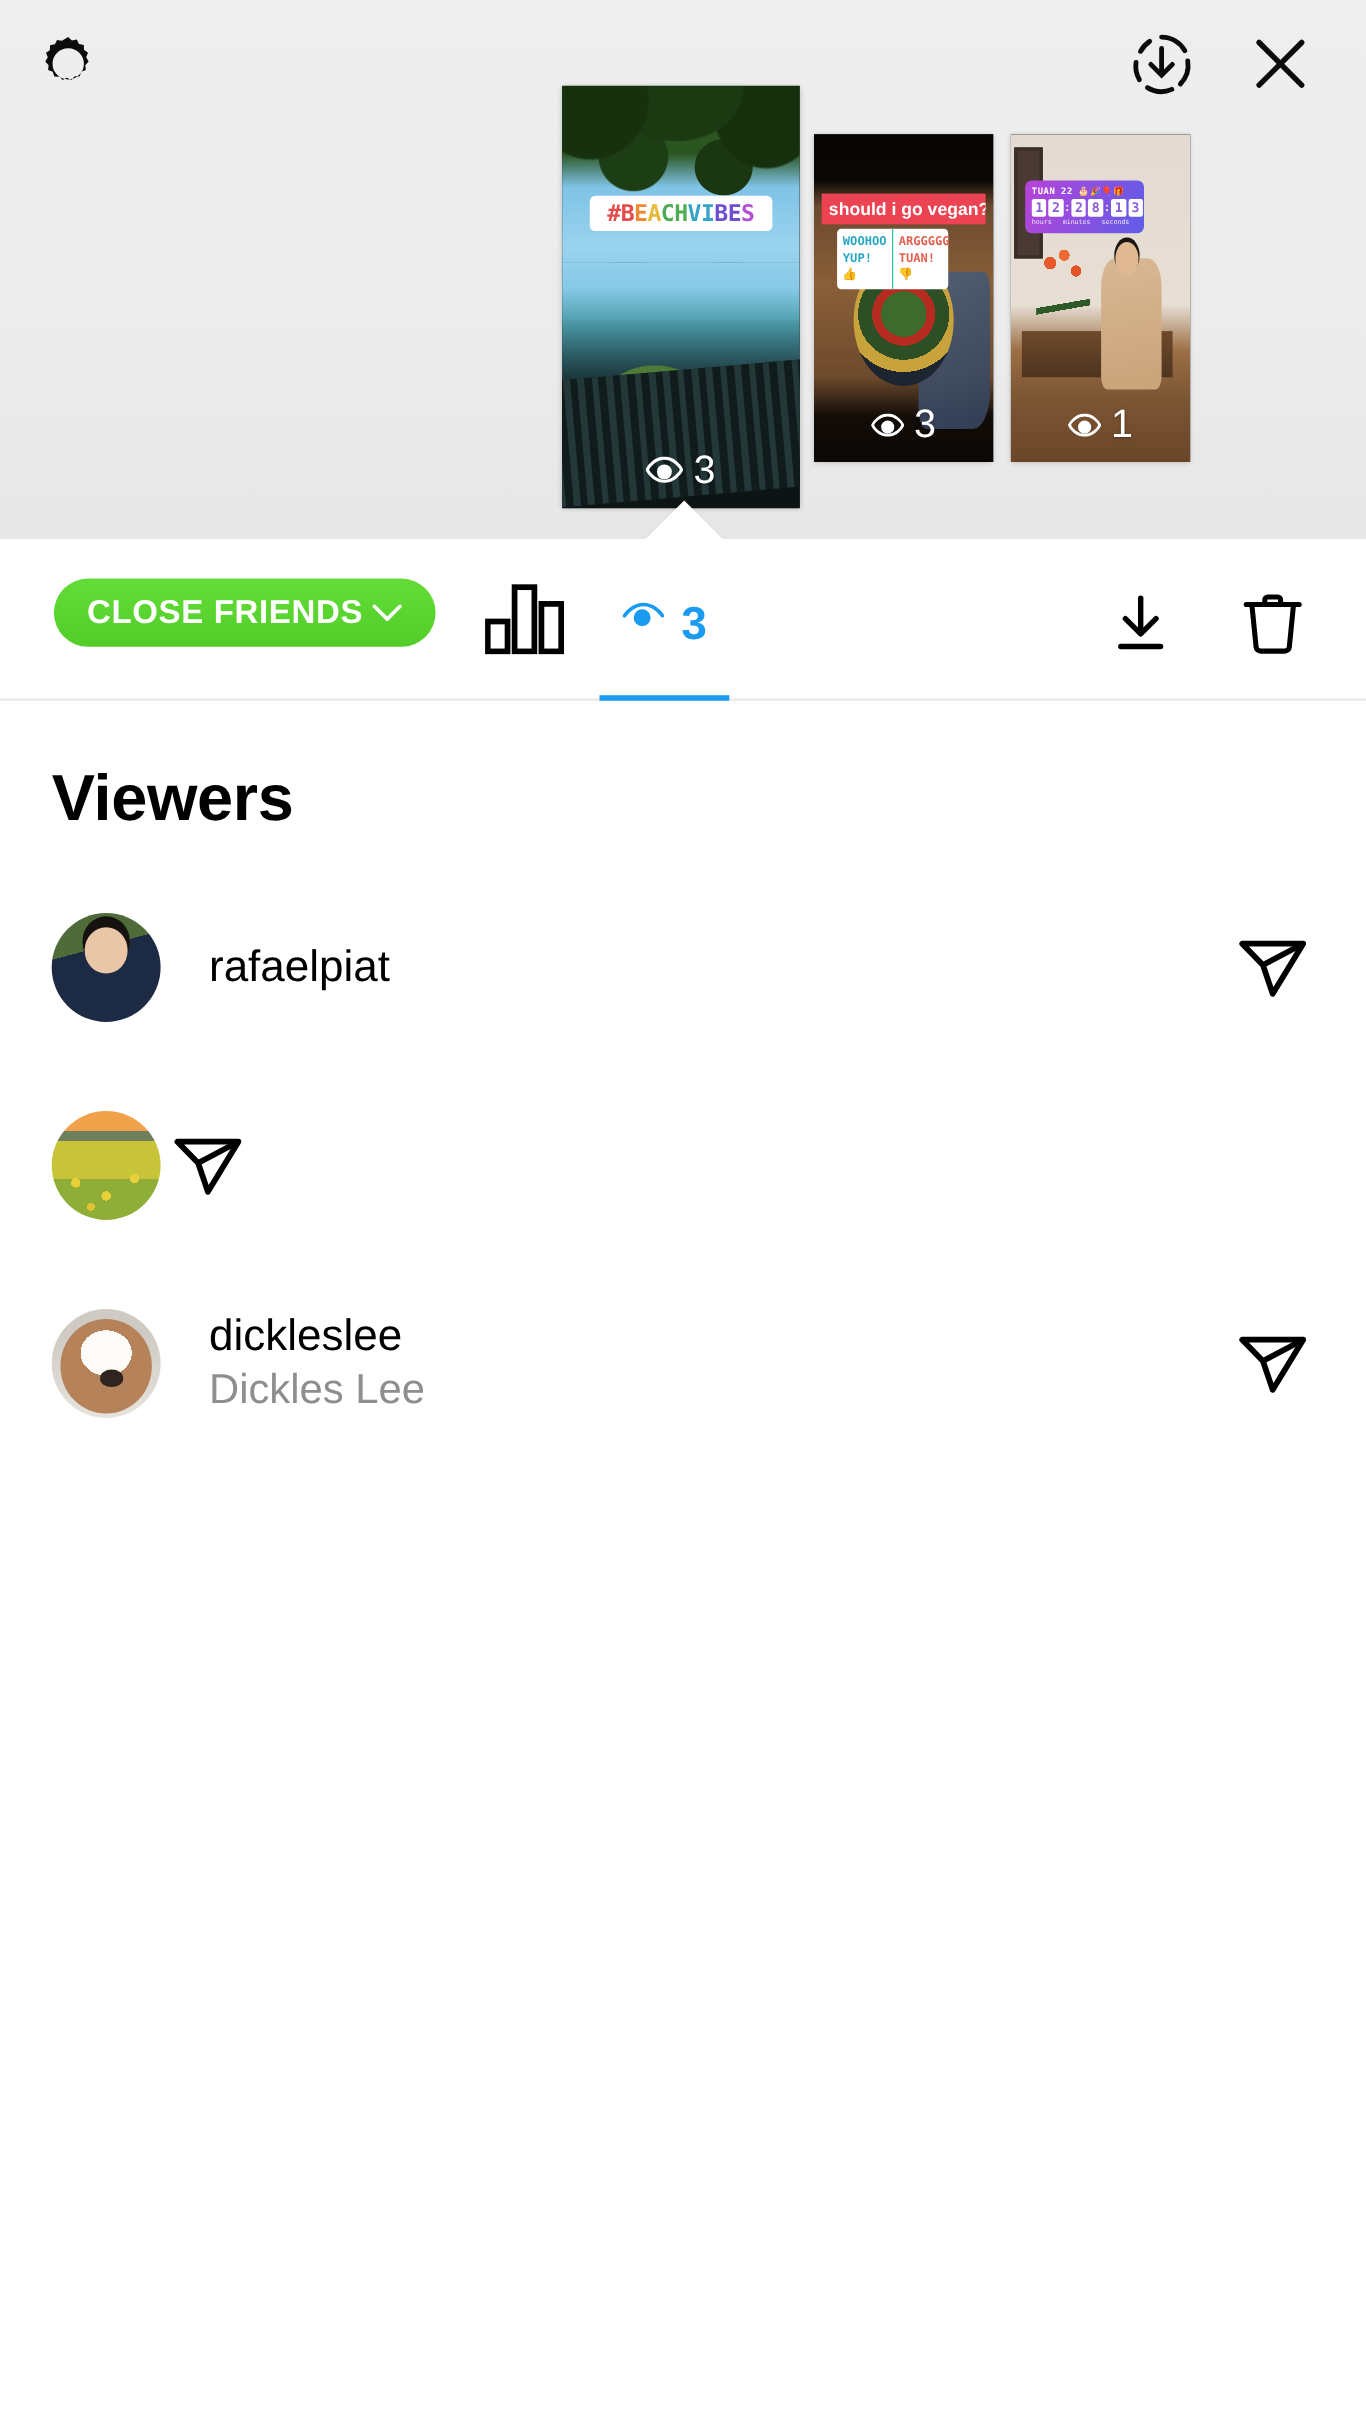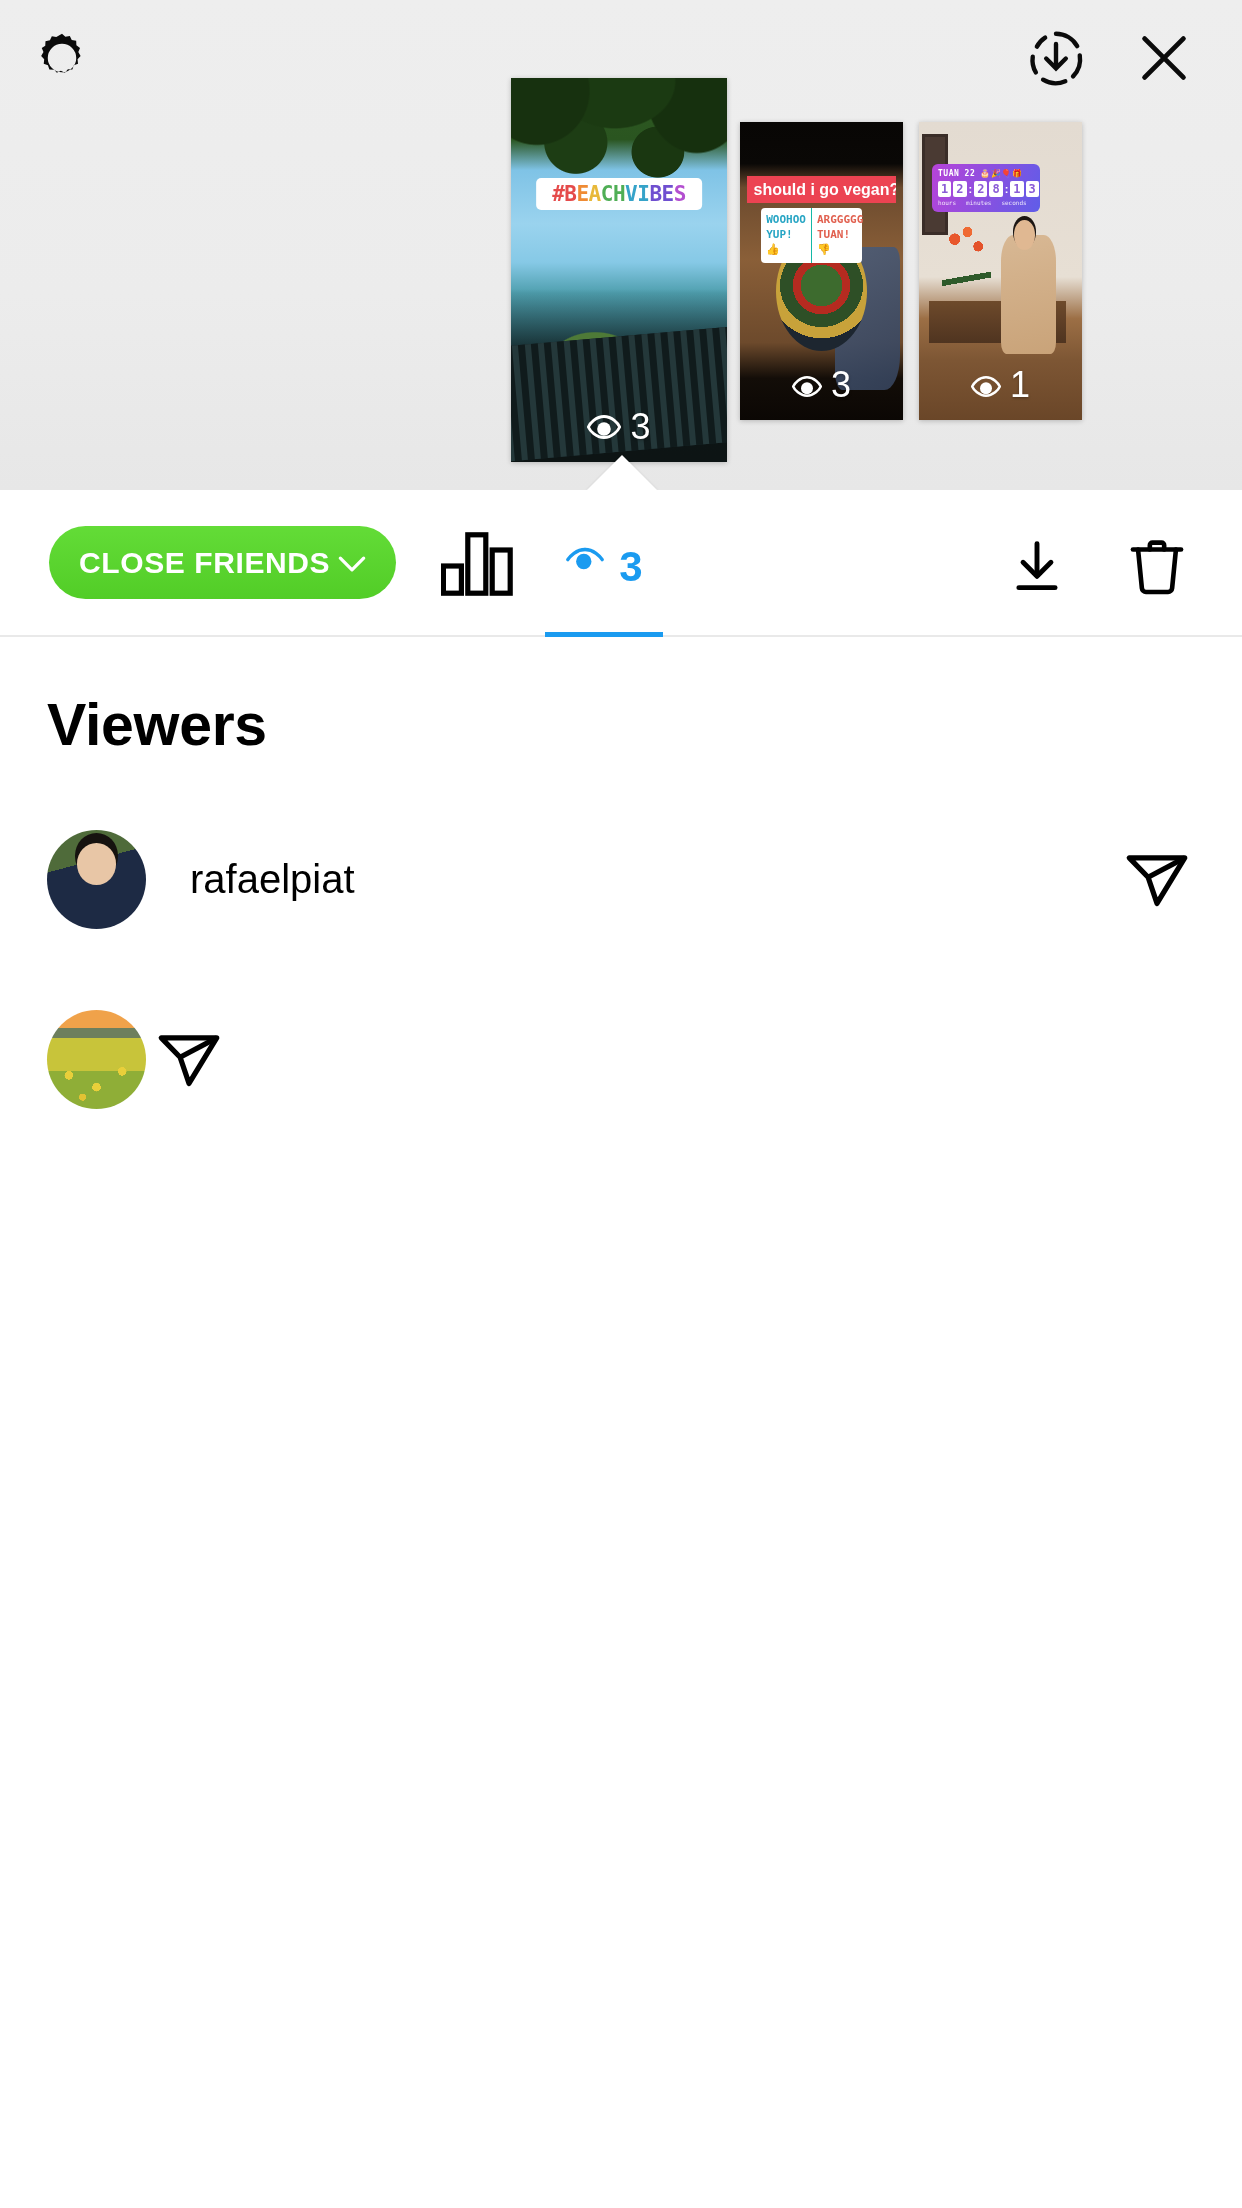--- a/index.html
+++ b/index.html
@@ -196,21 +196,21 @@
   
   .toolbar{
     position:relative;
     width:1242px; height:147px;
     background:#fff;
     border-bottom:2px solid #e9e9e9;
     display:flex; align-items:center;
   }
   .cf-pill{
     position:absolute; left:49px; top:36px;
-    height:73px; padding:0 30px;
+    height:62px; padding:0 30px;
     background:linear-gradient(180deg,#63dc37,#52cd27);
     border-radius:37px;
     display:flex; align-items:center; gap:8px;
     color:#fff; font-size:30px; font-weight:700; letter-spacing:.6px;
     white-space:nowrap;
     justify-content:center;
   }
   .bars-btn{
     position:absolute; left:437px; top:46px;
     width:80px; height:64px;
@@ -489,13 +489,28 @@
     <div class="send-btn">
       <span>
         <svg width="68" height="66" viewBox="0 0 26 25" fill="none" stroke="#000" stroke-width="2" stroke-linejoin="round">
           <path d="M2.4 5.2h21.2L13 22.6 9.6 12.6z"></path>
           <path d="M23.6 5.2L9.6 12.6"></path>
         </svg>
       </span>
     </div>
   </div>
 
+  <div class="viewer-row">
+    <div class="avatar av-c"></div>
+    <div class="vinfo">
+      <div class="vuser">dickleslee</div>
+      <div class="vname">Dickles Lee</div>
+    </div>
+    <div class="send-btn">
+      <span>
+        <svg width="68" height="66" viewBox="0 0 26 25" fill="none" stroke="#000" stroke-width="2" stroke-linejoin="round">
+          <path d="M2.4 5.2h21.2L13 22.6 9.6 12.6z"></path>
+          <path d="M23.6 5.2L9.6 12.6"></path>
+        </svg>
+      </span>
+    </div>
+  </div>
 </div>
 
 </body></html>

